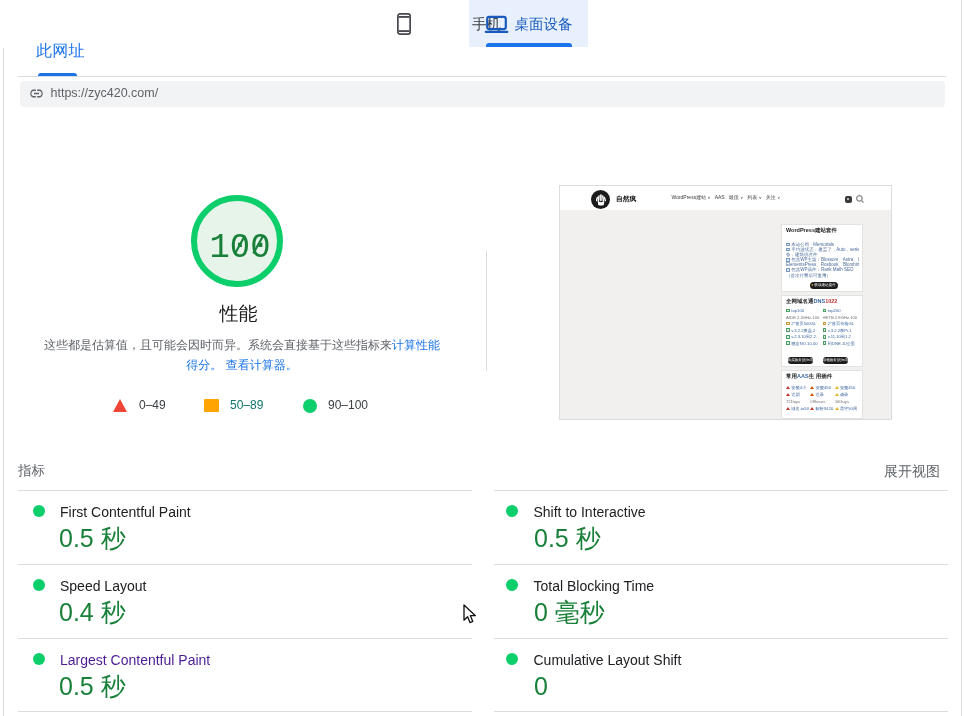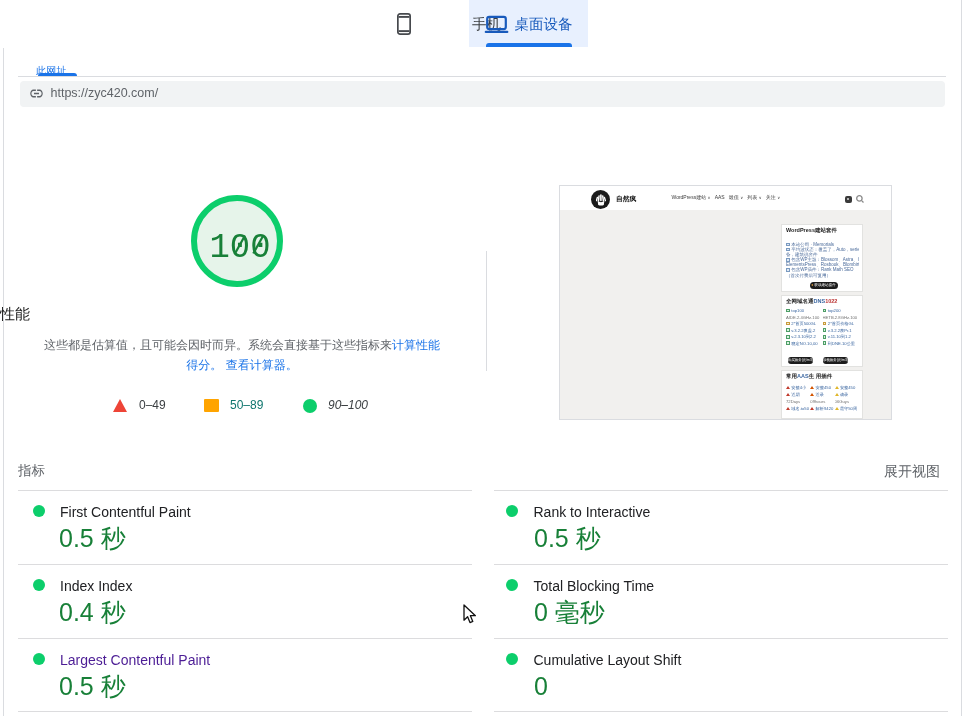--- a/index.html
+++ b/index.html
@@ -31,50 +31,50 @@
   <line x1="1.5" y1="18.1" x2="12.5" y2="18.1" stroke="#46494d" stroke-width="1.9"></line>
 </svg>
 <div class="abs" style="left:424px;top:16.5px;font-size:14.5px;line-height:15px;color:#3c4043;margin-left:48px;">手机</div>
 
 <svg class="abs" style="left:483px;top:14px;" width="27" height="20" viewBox="0 0 27 20">
   <rect x="4.2" y="2.9" width="18.6" height="12.2" rx="2" fill="none" stroke="#185abc" stroke-width="2.2"></rect>
   <rect x="1.7" y="16.8" width="23.7" height="2.3" rx="1.1" fill="#185abc"></rect>
 </svg>
 <div class="abs" style="left:514.5px;top:16.5px;font-size:14.5px;line-height:15px;color:#185abc;">桌面设备</div>
 
-<div class="abs" style="left:36px;top:44px;font-size:10px;line-height:14px;letter-spacing:0.3px;color:#1a73e8;margin-top:20px;">此网址</div>
+<div class="abs" style="left:36px;top:44px;font-size:16px;line-height:14px;letter-spacing:0.3px;color:#1a73e8;">此网址</div>
 <div class="abs" style="left:38px;top:72.5px;width:39px;height:3.5px;background:#1a73e8;border-radius:3px 3px 0 0;"></div>
 <div class="abs" style="left:18px;top:76px;width:928px;height:1px;background:#dadce0;"></div>
 
 <div class="abs" style="left:20px;top:80.5px;width:925px;height:26px;background:#f1f3f4;border-radius:4px;"></div>
 <svg class="abs" style="left:29px;top:83.5px;" width="15" height="19" viewBox="0 0 24 24" preserveAspectRatio="none">
   <path fill="#5f6368" d="M3.9 12c0-1.71 1.39-3.1 3.1-3.1h4V7H7c-2.76 0-5 2.24-5 5s2.24 5 5 5h4v-1.9H7c-1.71 0-3.1-1.39-3.1-3.1zM8 13h8v-2H8v2zm9-6h-4v1.9h4c1.71 0 3.1 1.39 3.1 3.1s-1.39 3.1-3.1 3.1h-4V17h4c2.76 0 5-2.24 5-5s-2.24-5-5-5z"></path>
 </svg>
 <div class="abs" style="left:50.5px;top:87px;font-size:12.5px;line-height:13px;color:#5f6368;">https://zyc420.com/</div>
 
 <div class="abs" style="left:3px;top:48px;width:1px;height:668px;background:#dadce0;"></div>
 <div class="abs" style="left:961px;top:0;width:1px;height:716px;background:#dadce0;"></div>
 
 <div class="abs" style="left:191.4px;top:194.7px;width:92px;height:92px;border-radius:50%;border:6px solid #0cce6b;background:#e6f4ea;"></div>
 <svg class="abs" style="left:191.4px;top:194.7px;" width="92" height="92" viewBox="0 0 92 92">
   <text x="49" y="62.1" font-family="Liberation Mono, monospace" font-size="35" fill="#188038" text-anchor="middle" textLength="61" lengthAdjust="spacingAndGlyphs">100</text>
   <line x1="44" y1="58.5" x2="54" y2="40.5" stroke="#188038" stroke-width="2.2"></line>
   <line x1="62.3" y1="58.5" x2="72.3" y2="40.5" stroke="#188038" stroke-width="2.2"></line>
 </svg>
 
-<div class="abs" style="left:0;top:303px;width:477px;text-align:left;font-size:15px;line-height:22px;color:#212121;">性能</div>
+<div class="abs" style="left:0;top:303px;width:477px;text-align:center;font-size:19px;line-height:22px;color:#212121;">性能</div>
 
 <div class="abs" style="left:0;top:336px;width:484px;text-align:center;font-size:12px;line-height:19.5px;color:#5f6368;">这些都是估算值，且可能会因时而异。系统会直接基于这些指标来<span style="color:#1a73e8;">计算性能</span><br><span style="color:#1a73e8;">得分。</span> <span style="color:#1a73e8;">查看计算器。</span></div>
 
 <div class="abs" style="left:113px;top:398.5px;width:0;height:0;border-left:7.5px solid transparent;border-right:7.5px solid transparent;border-bottom:13.5px solid #ee4437;"></div>
 <div class="abs" style="left:139px;top:398px;font-size:12px;line-height:14px;color:#3c4043;">0–49</div>
 <div class="abs" style="left:203.5px;top:398.5px;width:15px;height:13.5px;background:#ffa400;border-radius:1px;"></div>
 <div class="abs" style="left:230px;top:398px;font-size:12px;line-height:14px;color:#0f766e;">50–89</div>
 <div class="abs" style="left:302.5px;top:398.5px;width:14px;height:14px;background:#0cce6b;border-radius:50%;"></div>
-<div class="abs" style="left:328px;top:398px;font-size:12px;line-height:14px;color:#3c4043;font-style:italic;">90–100</div>
+<div class="abs" style="left:328px;top:398px;font-size:12px;line-height:14px;color:#3c4043;">90–100</div>
 
 <div class="abs" style="left:485.5px;top:250.5px;width:1px;height:120px;background:#dadce0;"></div>
 
 <div class="abs" style="left:558.5px;top:184.5px;width:333px;height:235px;border:1px solid #dadce0;background:#fff;overflow:hidden;">
 
   <div class="abs" style="left:0;top:0;width:331px;height:24px;background:#fff;"></div>
   <div class="abs" style="left:31.5px;top:4.5px;width:19px;height:19px;border-radius:50%;background:#1b1b1b;"></div>
   <svg class="abs" style="left:36px;top:8px;" width="10" height="12" viewBox="0 0 10 12">
     <g fill="#fff">
       <rect x="4.1" y="0.3" width="1.6" height="7" rx="0.8"></rect>
@@ -147,25 +147,25 @@
 <div class="abs" style="left:18px;top:638px;width:454px;height:1px;background:#dcdcde;"></div>
 <div class="abs" style="left:494px;top:638px;width:454px;height:1px;background:#dcdcde;"></div>
 <div class="abs" style="left:18px;top:711px;width:454px;height:1px;background:#dcdcde;"></div>
 <div class="abs" style="left:494px;top:711px;width:454px;height:1px;background:#dcdcde;"></div>
 
 <div class="abs" style="left:32.5px;top:505.3px;width:12px;height:12px;border-radius:50%;background:#0cce6b;"></div>
 <div class="abs" style="left:60px;top:505px;font-size:14px;line-height:14px;color:#202124;">First Contentful Paint</div>
 <div class="abs" style="left:59px;top:524.5px;font-size:25px;line-height:26px;color:#188038;">0.5 秒</div>
 
 <div class="abs" style="left:506px;top:505.3px;width:12px;height:12px;border-radius:50%;background:#0cce6b;"></div>
-<div class="abs" style="left:533.5px;top:505px;font-size:14px;line-height:14px;color:#202124;">Rank to Interactive</div>
+<div class="abs" style="left:533.5px;top:505px;font-size:14px;line-height:14px;color:#202124;">Shift to Interactive</div>
 <div class="abs" style="left:534px;top:524.5px;font-size:25px;line-height:26px;color:#188038;">0.5 秒</div>
 
 <div class="abs" style="left:32.5px;top:579.3px;width:12px;height:12px;border-radius:50%;background:#0cce6b;"></div>
-<div class="abs" style="left:60px;top:579px;font-size:14px;line-height:14px;color:#202124;">Index Index</div>
+<div class="abs" style="left:60px;top:579px;font-size:14px;line-height:14px;color:#202124;">Speed Layout</div>
 <div class="abs" style="left:59px;top:598.5px;font-size:25px;line-height:26px;color:#188038;">0.4 秒</div>
 
 <div class="abs" style="left:506px;top:579.3px;width:12px;height:12px;border-radius:50%;background:#0cce6b;"></div>
 <div class="abs" style="left:533.5px;top:579px;font-size:14px;line-height:14px;color:#202124;">Total Blocking Time</div>
 <div class="abs" style="left:534px;top:598.5px;font-size:25px;line-height:26px;color:#188038;">0 毫秒</div>
 
 <div class="abs" style="left:32.5px;top:653.3px;width:12px;height:12px;border-radius:50%;background:#0cce6b;"></div>
 <div class="abs" style="left:60px;top:653px;font-size:14px;line-height:14px;color:#4c1d95;">Largest Contentful Paint</div>
 <div class="abs" style="left:59px;top:672.5px;font-size:25px;line-height:26px;color:#188038;">0.5 秒</div>
 

